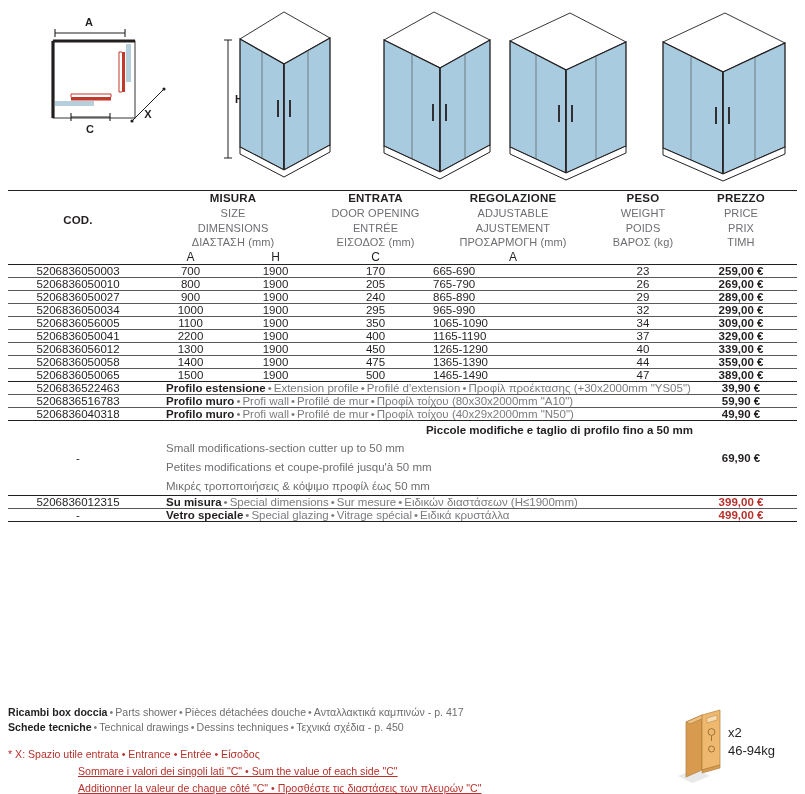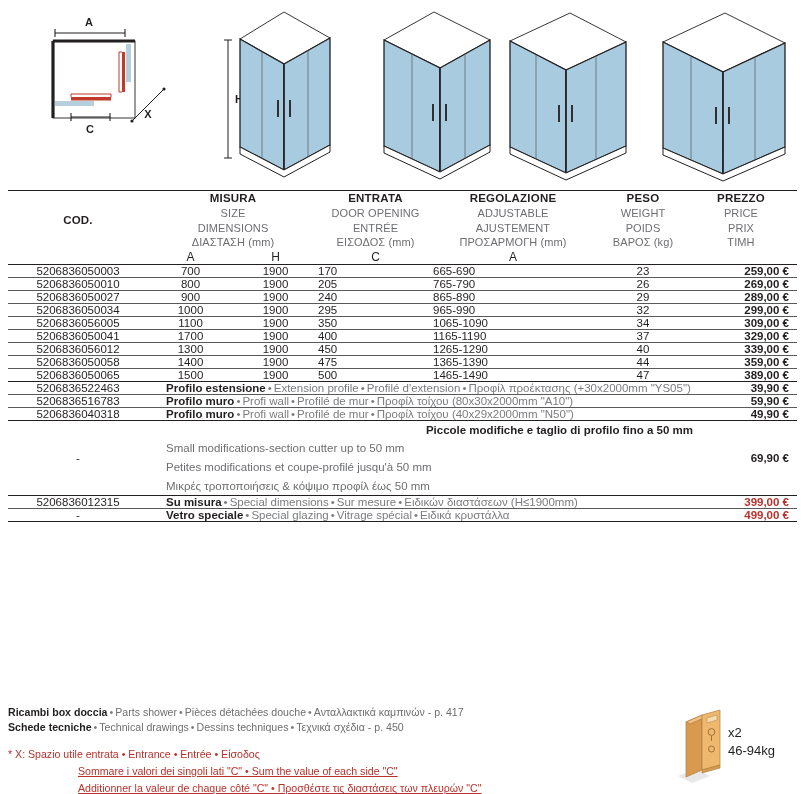--- a/index.html
+++ b/index.html
@@ -42,24 +42,24 @@
   #spec-table td, #spec-table th {
     padding: 0;
     vertical-align: middle;
     font-weight: normal;
   }
 
   
   .c-cod  { width: 140px; text-align: center; }
   .c-a    { width: 85px;  text-align: center; }
   .c-h    { width: 85px;  text-align: center; }
-  .c-c    { width: 115px; text-align: left; }
+  .c-c    { width: 115px; text-align: center; }
   .c-reg  { width: 160px; text-align: left; }
   .c-peso { width: 100px; text-align: center; }
-  .c-prz  { width: 104px; text-align: right; padding-right: 8px !important; }
+  .c-prz  { width: 104px; text-align: center; padding-right: 8px !important; }
 
   
   .hdr-row td {
     padding-top: 9px;
     padding-bottom: 7px;
     vertical-align: bottom;
     text-align: center;
     margin-top: 8px;
   }
   .hdr-stack { line-height: 1.32; }
@@ -374,21 +374,21 @@
           <td class="c-cod">5206836056005</td>
           <td class="c-a">1100</td>
           <td class="c-h">1900</td>
           <td class="c-c">350</td>
           <td class="c-reg">1065-1090</td>
           <td class="c-peso">34</td>
           <td class="c-prz"><span class="price">309,00 €</span></td>
         </tr>
         <tr class="data-row rule-thin">
           <td class="c-cod">5206836050041</td>
-          <td class="c-a">1700</td>
+          <td class="c-a">2200</td>
           <td class="c-h">1900</td>
           <td class="c-c">400</td>
           <td class="c-reg">1165-1190</td>
           <td class="c-peso">37</td>
           <td class="c-prz"><span class="price">329,00 €</span></td>
         </tr>
         <tr class="data-row rule-thin">
           <td class="c-cod">5206836056012</td>
           <td class="c-a">1300</td>
           <td class="c-h">1900</td>

